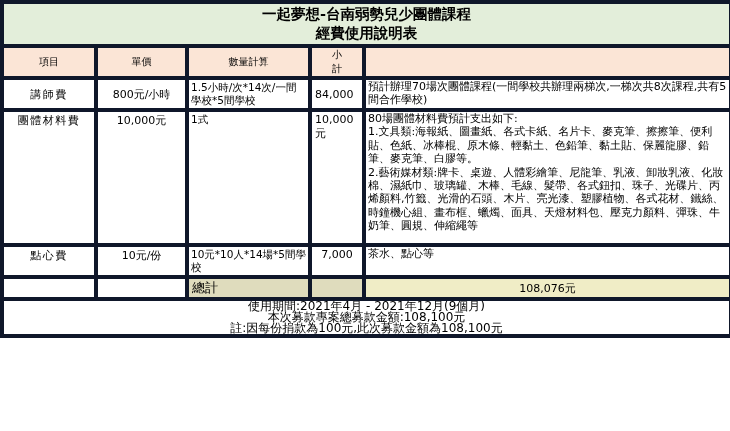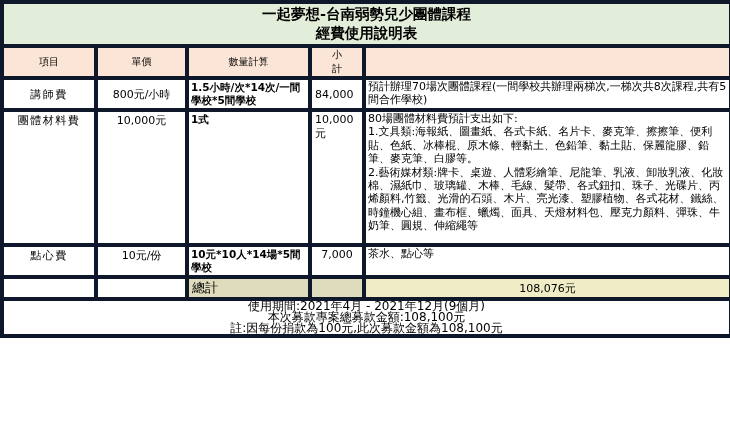--- a/index.html
+++ b/index.html
@@ -10,21 +10,21 @@
   }
   table{border-collapse:collapse;table-layout:fixed;width:729px;}
   td{border:4px solid #0f172a;padding:0 3px;overflow:hidden;box-sizing:border-box;vertical-align:middle;}
   .title-cell{
     background:var(--title-bg,#e3eeda);text-align:center;font-weight:bold;
     font-size:14.5px;line-height:19px;height:41px;padding:1px 0;
   }
   .hdr td{background:var(--header-bg,#fbe5d6);font-size:10px;height:14px;padding:0 20px;text-align:center;}
   .item{text-align:center;font-size:11px;letter-spacing:1.5px;}
   .price{text-align:center;font-size:11px;margin-top:38px;}
-  .qty{font-size:10.5px;line-height:13px;white-space:pre-line;vertical-align:top;text-align:left;padding:1px 2px;font-weight:bold;}
+  .qty{font-size:10.5px;line-height:13px;white-space:pre-line;vertical-align:top;text-align:left;padding:1px 2px;}
   .sub{font-size:11px;}
   .ar{text-align:left;padding-right:4px;}
   .ac{text-align:center;}
   .desc{font-size:11px;line-height:13.4px;white-space:pre-line;vertical-align:top;text-align:left;padding:0 2px;}
   .vtop{vertical-align:top;padding-top:1px;}
   .tot td{height:14px;}
   .tot-label{background:var(--total-bg,#dfdcbd);font-size:13px;text-align:left;}
   .tot-empty{background:var(--total-bg,#dfdcbd);}
   .tot-amt{background:var(--total-amt-bg,#f0edc6);font-size:11px;text-align:center;}
   .footer-cell{height:33px;text-align:center;font-size:12px;line-height:11px;padding:0;}

